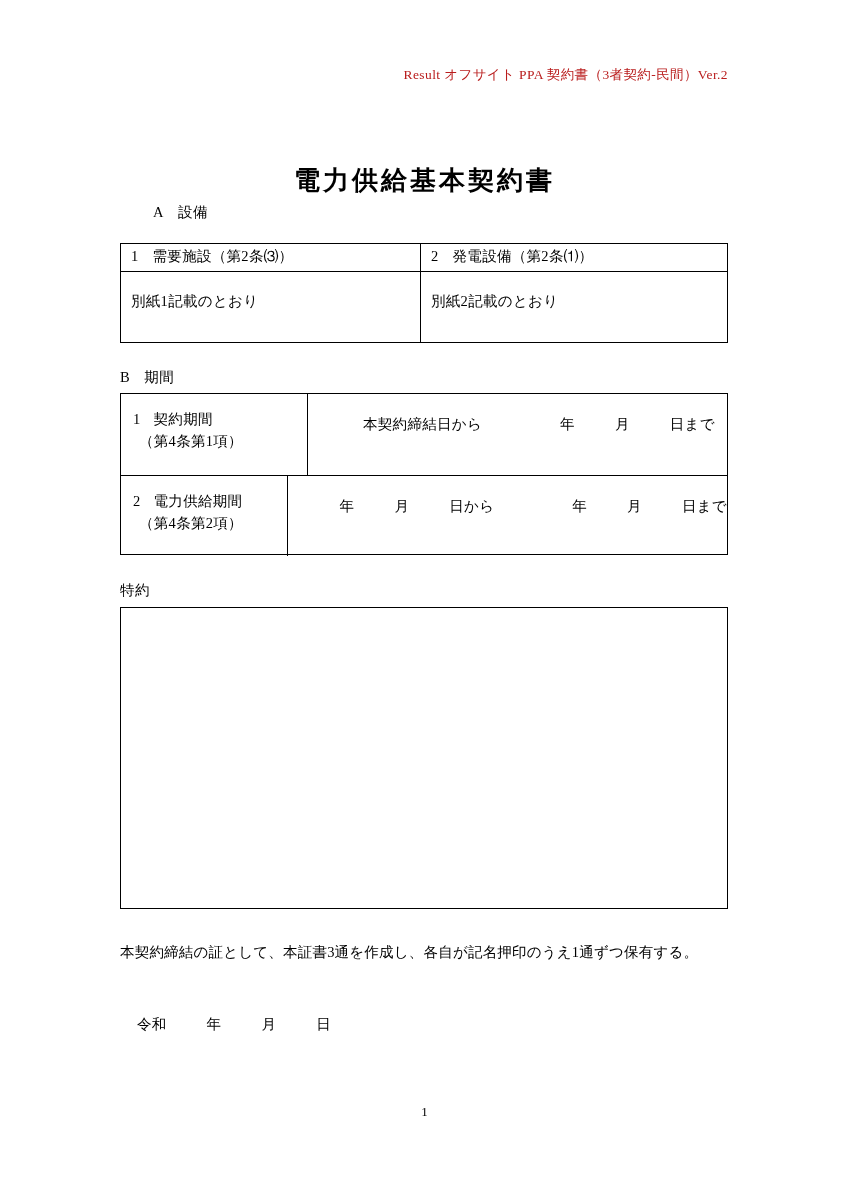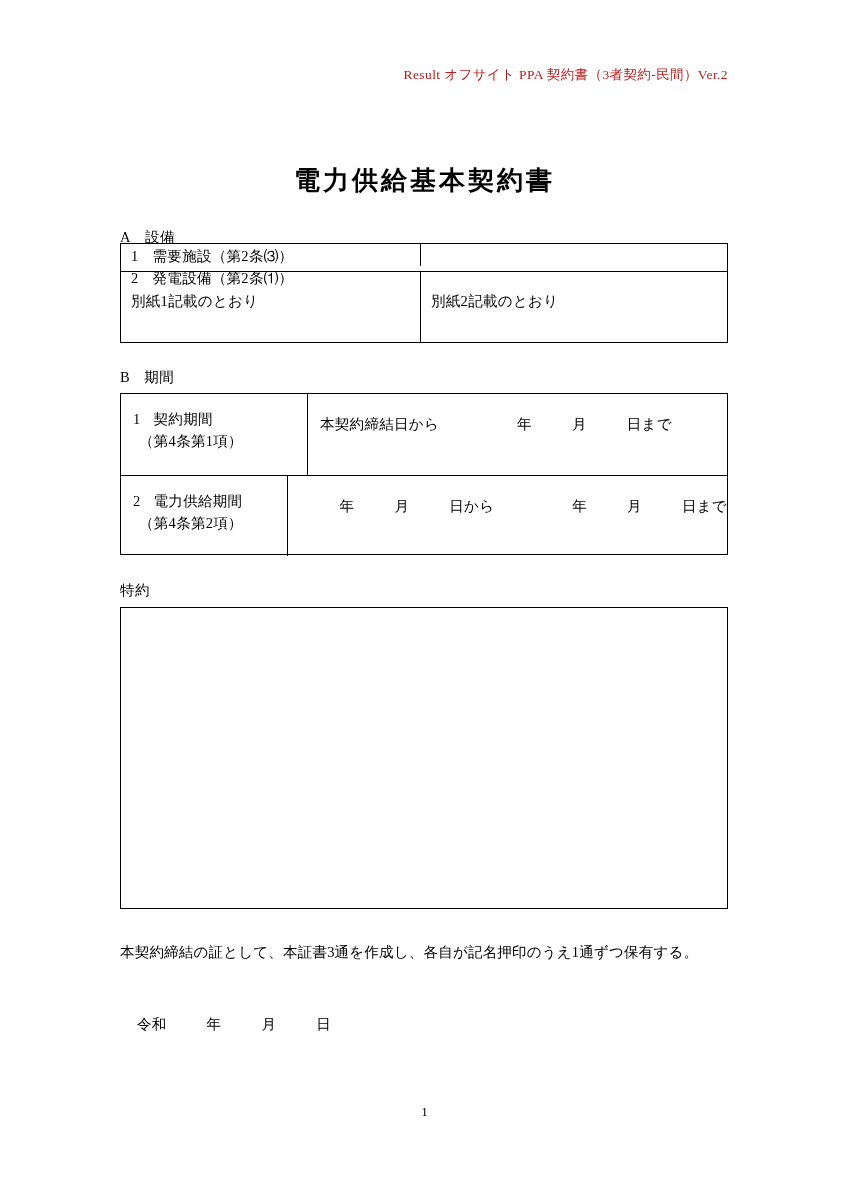--- a/index.html
+++ b/index.html
@@ -48,41 +48,40 @@
   
   .section-label {
     position: absolute;
     left: 120px;
     font-size: 14.5px;
     letter-spacing: 0.5px;
     white-space: nowrap;
   }
   .section-label .sec-letter { margin-right: 14px; }
 
-  #label-a { top: 228px; }
+  #label-a { top: 203px; margin-left: 33px; }
   #label-b { top: 368px; }
   #label-tokuyaku { top: 581px; }
 
   
   .frame {
     position: absolute;
     left: 120px;
     width: 608px;
     box-sizing: border-box;
     border: 1.3px solid #000;
     background: #fff;
   }
 
   
   #table-a { top: 243px; height: 100px; }
   #table-a .row-head {
     display: flex;
     height: 27px;
     border-bottom: 1.3px solid #000;
-    flex-direction: column;
   }
   #table-a .row-body {
     display: flex;
     height: 71px;
   }
   #table-a .col-left {
     width: 300px;
     border-right: 1.3px solid #000;
     box-sizing: border-box;
   }
@@ -103,21 +102,21 @@
     white-space: nowrap;
     letter-spacing: 0.3px;
   }
 
   
   #table-b { top: 393px; height: 162px; }
   #table-b .brow {
     display: flex;
     height: 80px;
   }
-  #table-b .brow.first { border-bottom: 1.3px solid #000; height: 81px; }
+  #table-b .brow.first { border-bottom: 1.3px solid #000; height: 81px; gap: 43px; }
   #table-b .bcol-left {
     width: 187px;
     box-sizing: border-box;
     border-right: 1.3px solid #000;
     padding: 14px 0 0 12px;
     font-size: 14.5px;
     line-height: 1.55;
     letter-spacing: 0.3px;
     white-space: nowrap;
   }

